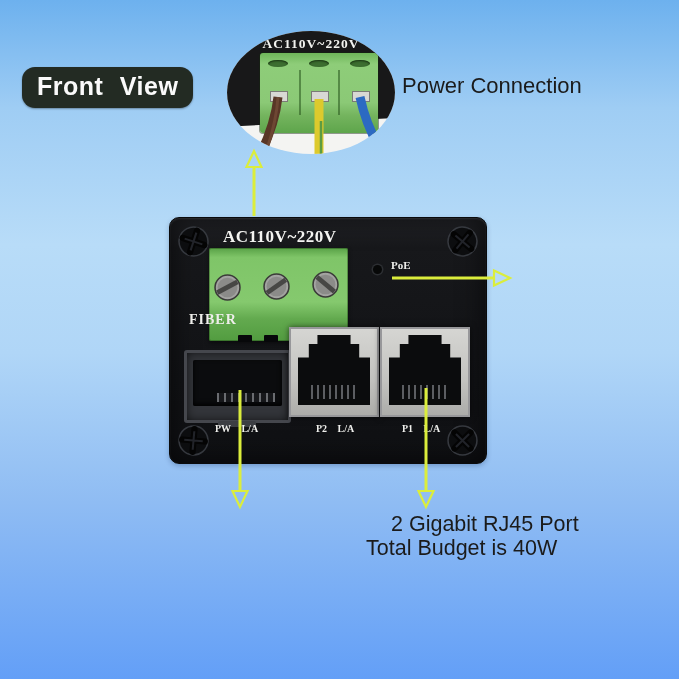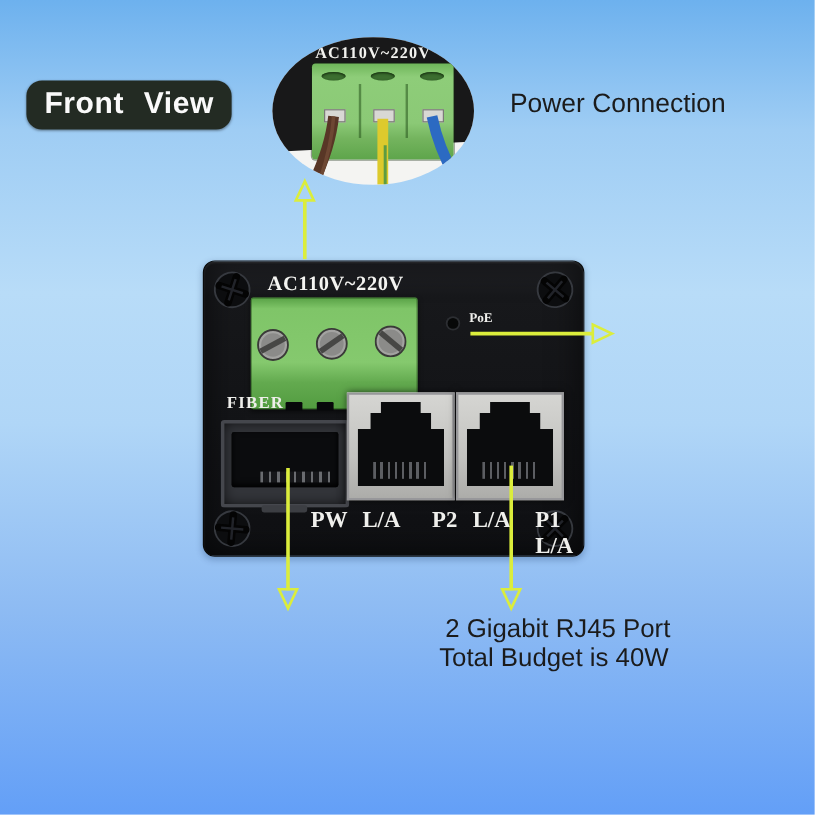--- a/index.html
+++ b/index.html
@@ -28,62 +28,62 @@
   .tb-hole{position:absolute;top:7px;width:20px;height:7px;border-radius:50%;background:#3c6e30;box-shadow:inset 0 1px 2px #16300f;}
   .tb-div{position:absolute;top:17px;width:2px;height:45px;background:rgba(40,85,30,.55);}
   .tb-clamp{position:absolute;top:38px;width:16px;height:9px;background:#d8d8d4;border:1px solid #7a7a76;}
   .wiresvg{position:absolute;left:0;top:0;width:168px;height:123px;}
 
   
   .overlay{left:0;top:0;width:679px;height:679px;pointer-events:none;}
 
   
   .note{color:#1b1b1b;}
-  .note-power{left:425px;top:74px;font-size:22px;line-height:24px;}
+  .note-power{left:402px;top:74px;font-size:22px;line-height:24px;}
   .note-indication{left:514px;top:262px;font-size:25px;}
   .note-sfp{left:166px;top:510px;font-size:21.5px;line-height:22px;}
   .note-rj45{left:366px;top:513px;font-size:21.5px;line-height:23.5px;}
   .note span{display:block;}
-  .indent{padding-left:5px;}
+  .indent{padding-left:5px;margin-left:20px;}
 
   
   .device{
     left:169px;top:217px;width:316px;height:245px;border-radius:10px;
     background:linear-gradient(180deg,#222327 0%,#17181b 12%,#131417 55%,#0f1013 100%);
     box-shadow:inset 0 1px 2px rgba(255,255,255,.10),inset 0 0 28px rgba(0,0,0,.65),0 2px 5px rgba(0,30,80,.25);
     border:1px solid #0a0b0c;
   }
   .screw{width:31px;height:31px;}
   .dev-voltage{left:53px;top:9px;color:#f4f4f1;font-family:"Liberation Serif",serif;font-weight:bold;font-size:17px;letter-spacing:.5px;}
   .dev-tblock{left:39px;top:30px;width:139px;height:93px;border-radius:2px;
     background:linear-gradient(180deg,#58a146 0%,#7fc568 10%,#85c96e 58%,#63aa4f 76%,#529c40 100%);
     box-shadow:0 2px 4px rgba(0,0,0,.5),inset 0 0 0 1px rgba(25,60,15,.4);}
   .tscrew{width:27px;height:27px;}
   .led{left:203px;top:47px;width:9px;height:9px;border-radius:50%;background:#070808;box-shadow:0 0 0 1.5px #2c2e32;}
   .dev-poe{left:221px;top:41px;color:#eeeeeb;font-family:"Liberation Serif",serif;font-weight:bold;font-size:11px;}
-  .dev-fiber{left:19px;top:111px;color:#eeeeeb;font-family:"Liberation Serif",serif;font-weight:bold;font-size:14px;letter-spacing:1px;}
+  .dev-fiber{left:19px;top:94px;color:#eeeeeb;font-family:"Liberation Serif",serif;font-weight:bold;font-size:14px;letter-spacing:1px;}
   .vent{width:14px;height:7px;background:#07080a;border-radius:1px;}
 
   .sfp{left:14px;top:132px;width:107px;height:73px;background:#33353a;border-radius:3px;
     box-shadow:inset 0 0 0 3px #45474d,inset 0 0 12px #000;}
   .sfp-hole{position:absolute;left:9px;top:10px;width:89px;height:46px;background:#0b0c0e;border-radius:2px;box-shadow:inset 0 -2px 5px #000;}
   .sfp-pins{position:absolute;left:24px;bottom:4px;width:58px;height:9px;
     background:repeating-linear-gradient(90deg,#6a6c70 0 2px,#16171a 2px 7px);}
   .sfp-latch{position:absolute;left:34px;bottom:-4px;width:38px;height:6px;background:#3c3e43;border-radius:2px;}
 
   .rj45{top:109px;width:90px;height:90px;background:linear-gradient(180deg,#d6d6d3,#c2c2bf 60%,#ababa8);
     box-shadow:inset 0 0 0 2px #97979a,0 0 6px rgba(0,0,0,.6);}
   .rj45-p2{left:119px;}
   .rj45-p1{left:210px;}
   .rj45-hole{position:absolute;left:9px;top:8px;width:72px;height:70px;background:#0b0c0d;
     clip-path:polygon(0 32%,15% 32%,15% 13%,27% 13%,27% 0,73% 0,73% 13%,85% 13%,85% 32%,100% 32%,100% 100%,0 100%);}
   .rj45-pins{position:absolute;left:22px;top:58px;width:46px;height:14px;
     background:repeating-linear-gradient(90deg,#5c5e62 0 2px,#0b0c0d 2px 6px);}
 
-  .portlabel{color:#efefec;font-family:"Liberation Serif",serif;font-weight:bold;font-size:19px;word-spacing:8px;top:205px;margin-left:44px;}
+  .portlabel{color:#efefec;font-family:"Liberation Serif",serif;font-weight:bold;font-size:10px;word-spacing:8px;top:205px;}
   .pl-sfp{left:45px;}
   .pl-p2{left:146px;}
   .pl-p1{left:232px;}
 </style>
 </head>
 <body>
 
 <div class="stage">
 
   <div class="abs badge">

